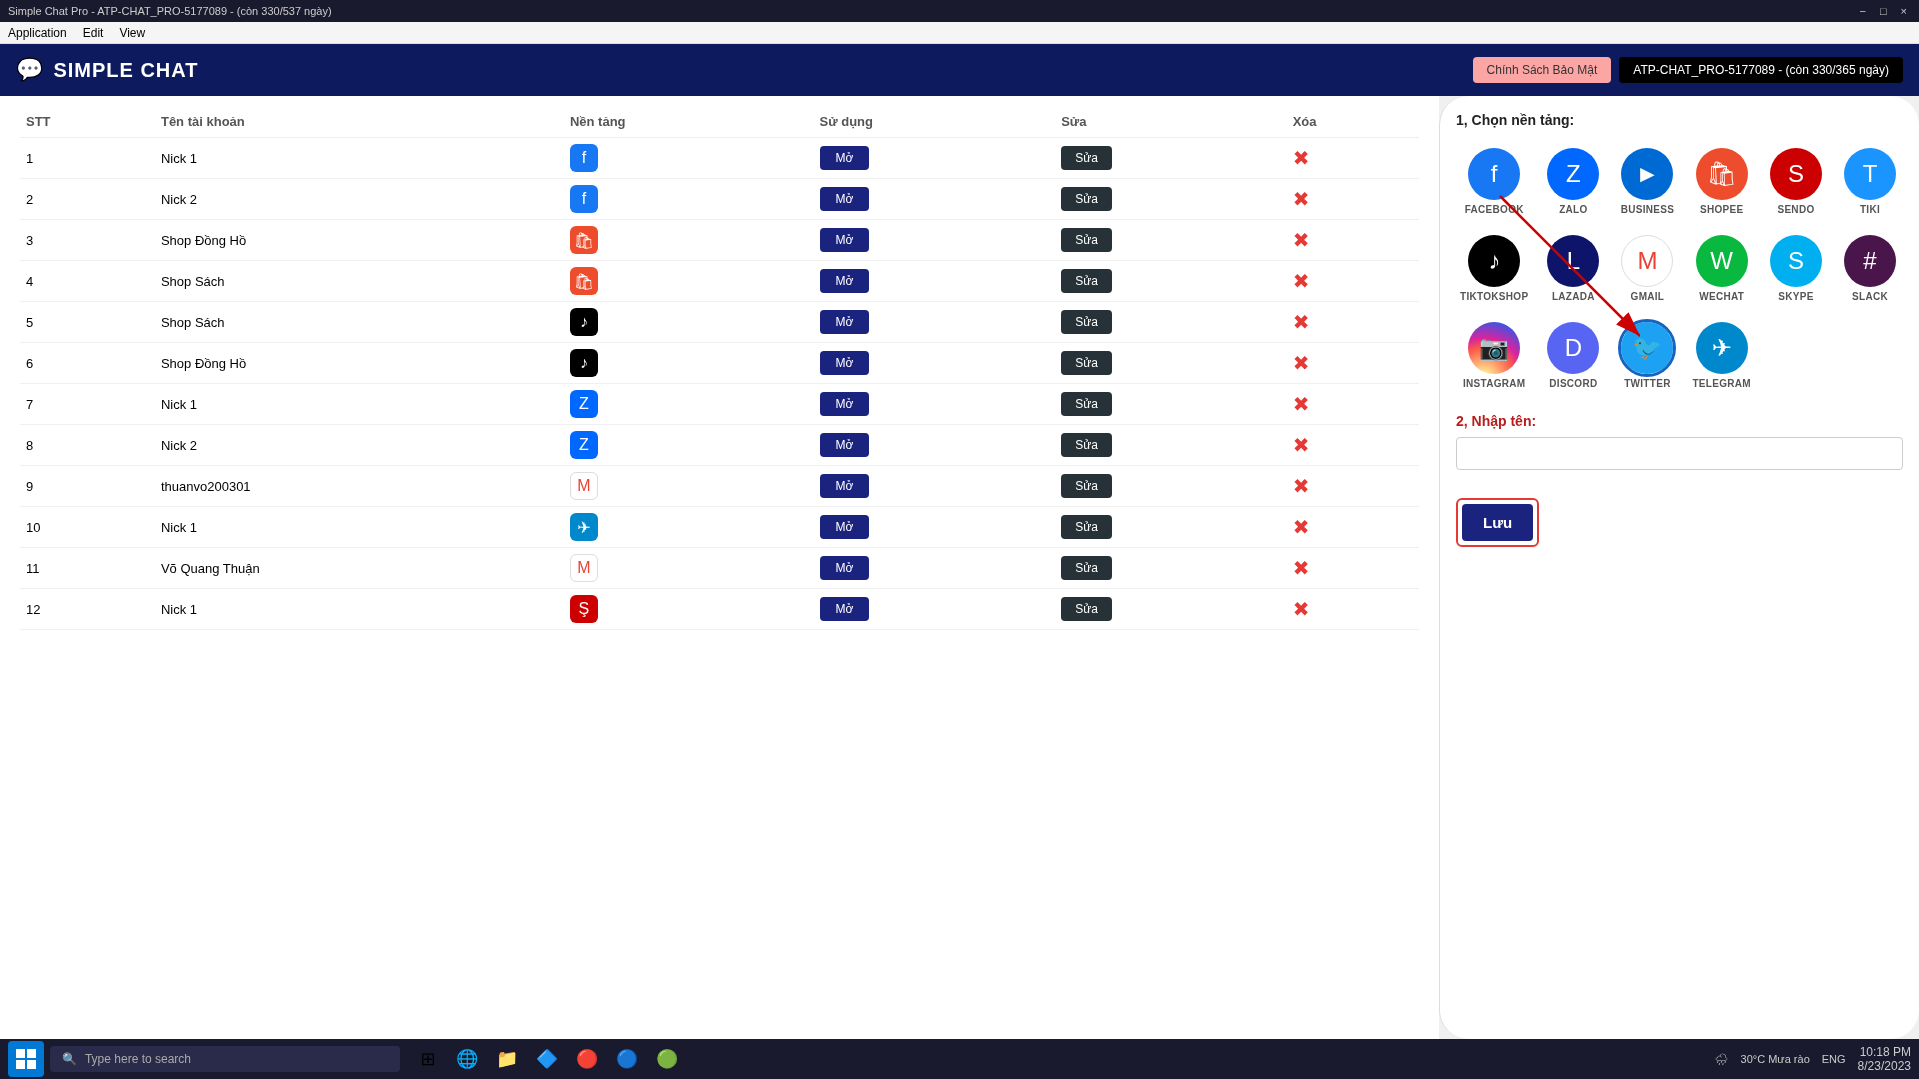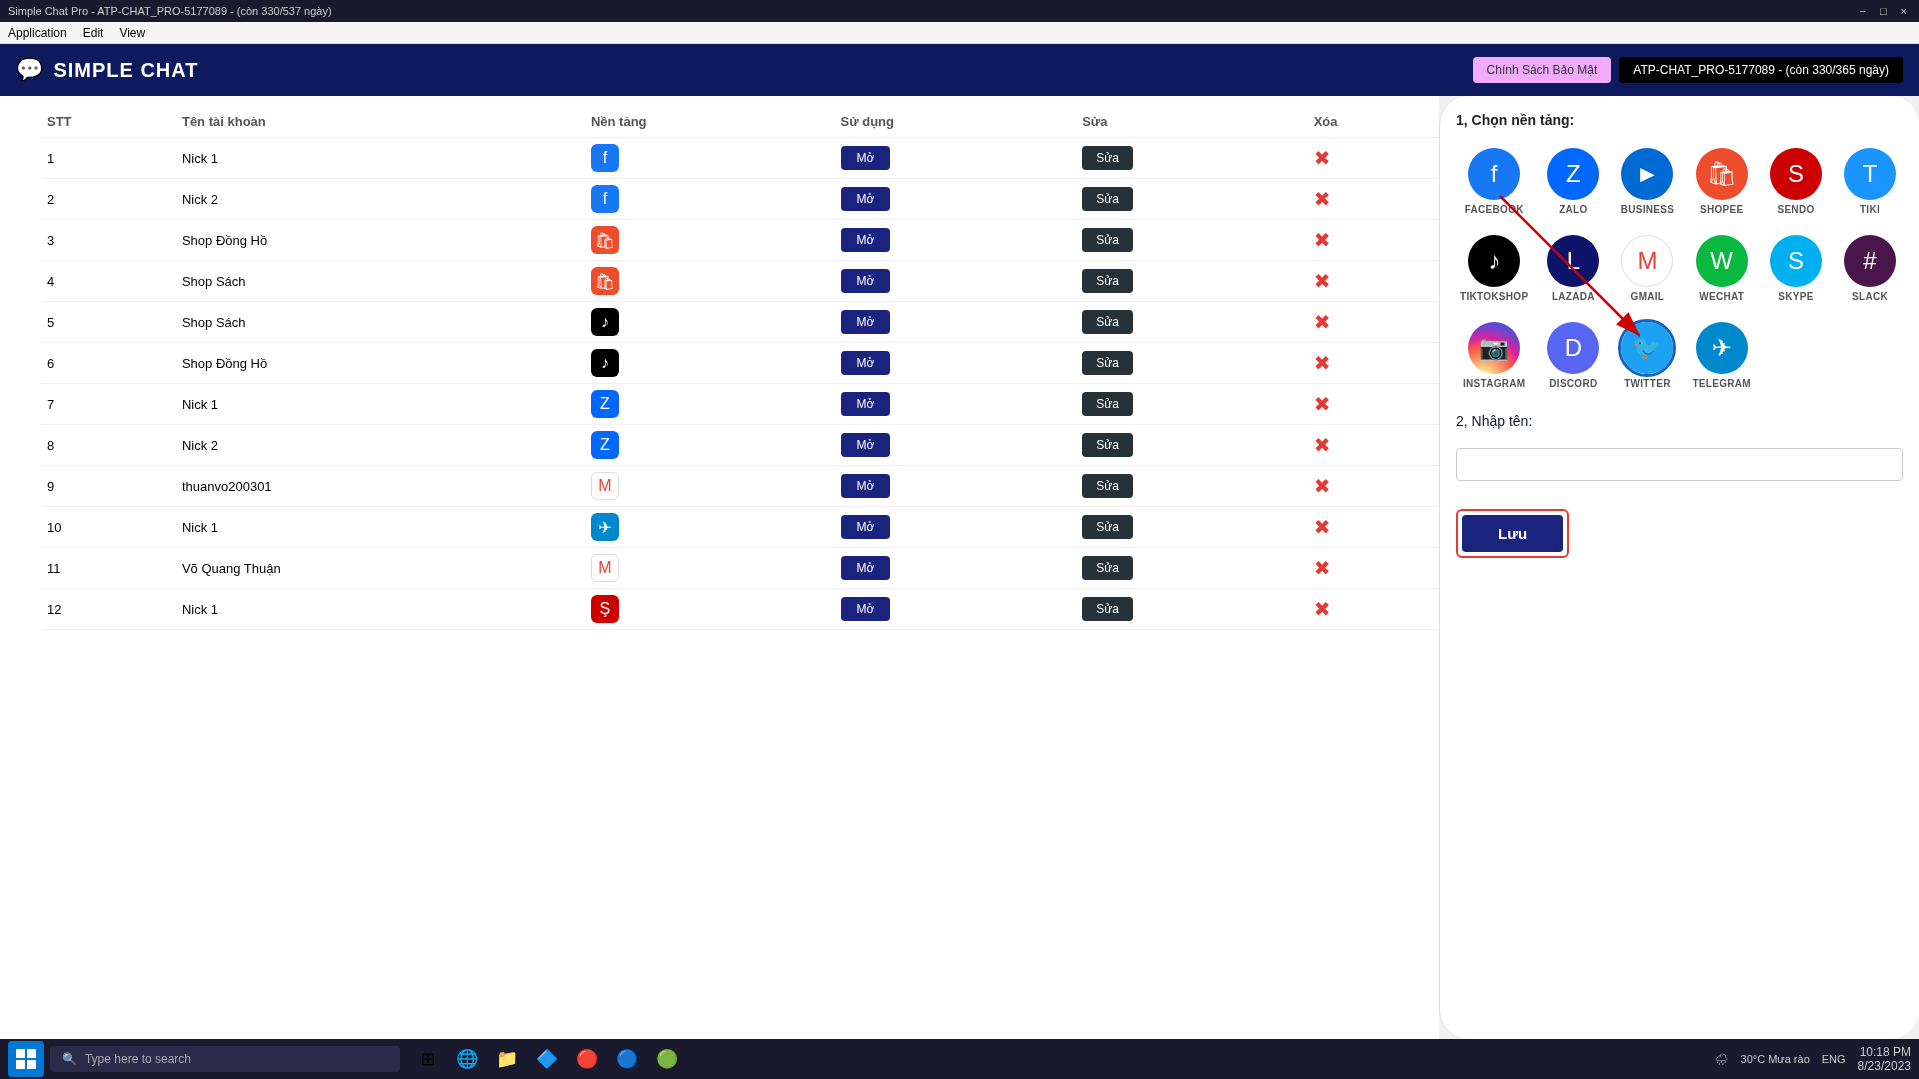--- a/index.html
+++ b/index.html
@@ -38,41 +38,41 @@
       align-items: center;
       justify-content: space-between;
       padding: 0 16px;
       height: 52px;
     }
     .app-logo { display: flex; align-items: center; gap: 10px; }
     .app-logo .logo-icon { font-size: 22px; }
     .app-logo .logo-text { color: white; font-size: 20px; font-weight: bold; letter-spacing: 1px; }
     .header-right { display: flex; gap: 8px; }
     .header-btn {
-      background: #f0abfc;
+      background: #fca5a5;
       border: none;
       border-radius: 4px;
       padding: 6px 14px;
       font-size: 12px;
       cursor: pointer;
       color: #333;
     }
     .header-btn.license {
       background: #000000;
       color: white;
     }
 
     
     .main-layout { display: flex; height: calc(1079px - 22px - 22px - 52px - 40px); }
 
     
     .left-panel { flex: 1; padding: 10px 20px; overflow-y: auto; background: white; }
 
     
-    .data-table { width: 100%; border-collapse: collapse; margin-left: 21px; }
+    .data-table { width: 100%; border-collapse: collapse; }
     .data-table th {
       text-align: left;
       padding: 8px 6px;
       color: #555;
       font-weight: 600;
       border-bottom: 1px solid #eee;
       font-size: 13px;
     }
     .data-table td {
       padding: 6px 6px;
@@ -124,36 +124,36 @@
     .platform-item .icon-circle {
       width: 52px; height: 52px; border-radius: 50%;
       display: flex; align-items: center; justify-content: center;
       font-size: 24px; margin-bottom: 4px;
     }
     .platform-item .icon-label { font-size: 10px; color: #555; text-align: center; text-transform: uppercase; font-weight: 600; letter-spacing: 0.3px; }
     .platform-item.selected .icon-circle { outline: 3px solid #1565c0; }
 
     
     .name-section { margin-top: 10px; }
-    .name-section label { font-size: 14px; font-weight: 400; color: #0f172a; display: block; margin-bottom: 19px; }
+    .name-section label { font-size: 14px; font-weight: 700; color: #b91c1c; display: block; margin-bottom: 8px; }
     .name-input {
       width: 100%;
       border: 1px solid #ccc;
       border-radius: 4px;
       padding: 8px 10px;
       font-size: 13px;
       outline: none;
     }
     .save-btn-wrap { margin-top: 14px; border: 2px solid #e53935; border-radius: 6px; display: inline-block; padding: 4px; }
     .save-btn {
       background: #1a237e;
       color: white;
       border: none;
       border-radius: 4px;
-      padding: 10px 36px;
+      padding: 10px 21px;
       font-size: 15px;
       cursor: pointer;
       font-weight: 600;
     }
 
     
     .taskbar {
       background: #1a1a2e;
       height: 40px;
       display: flex;

